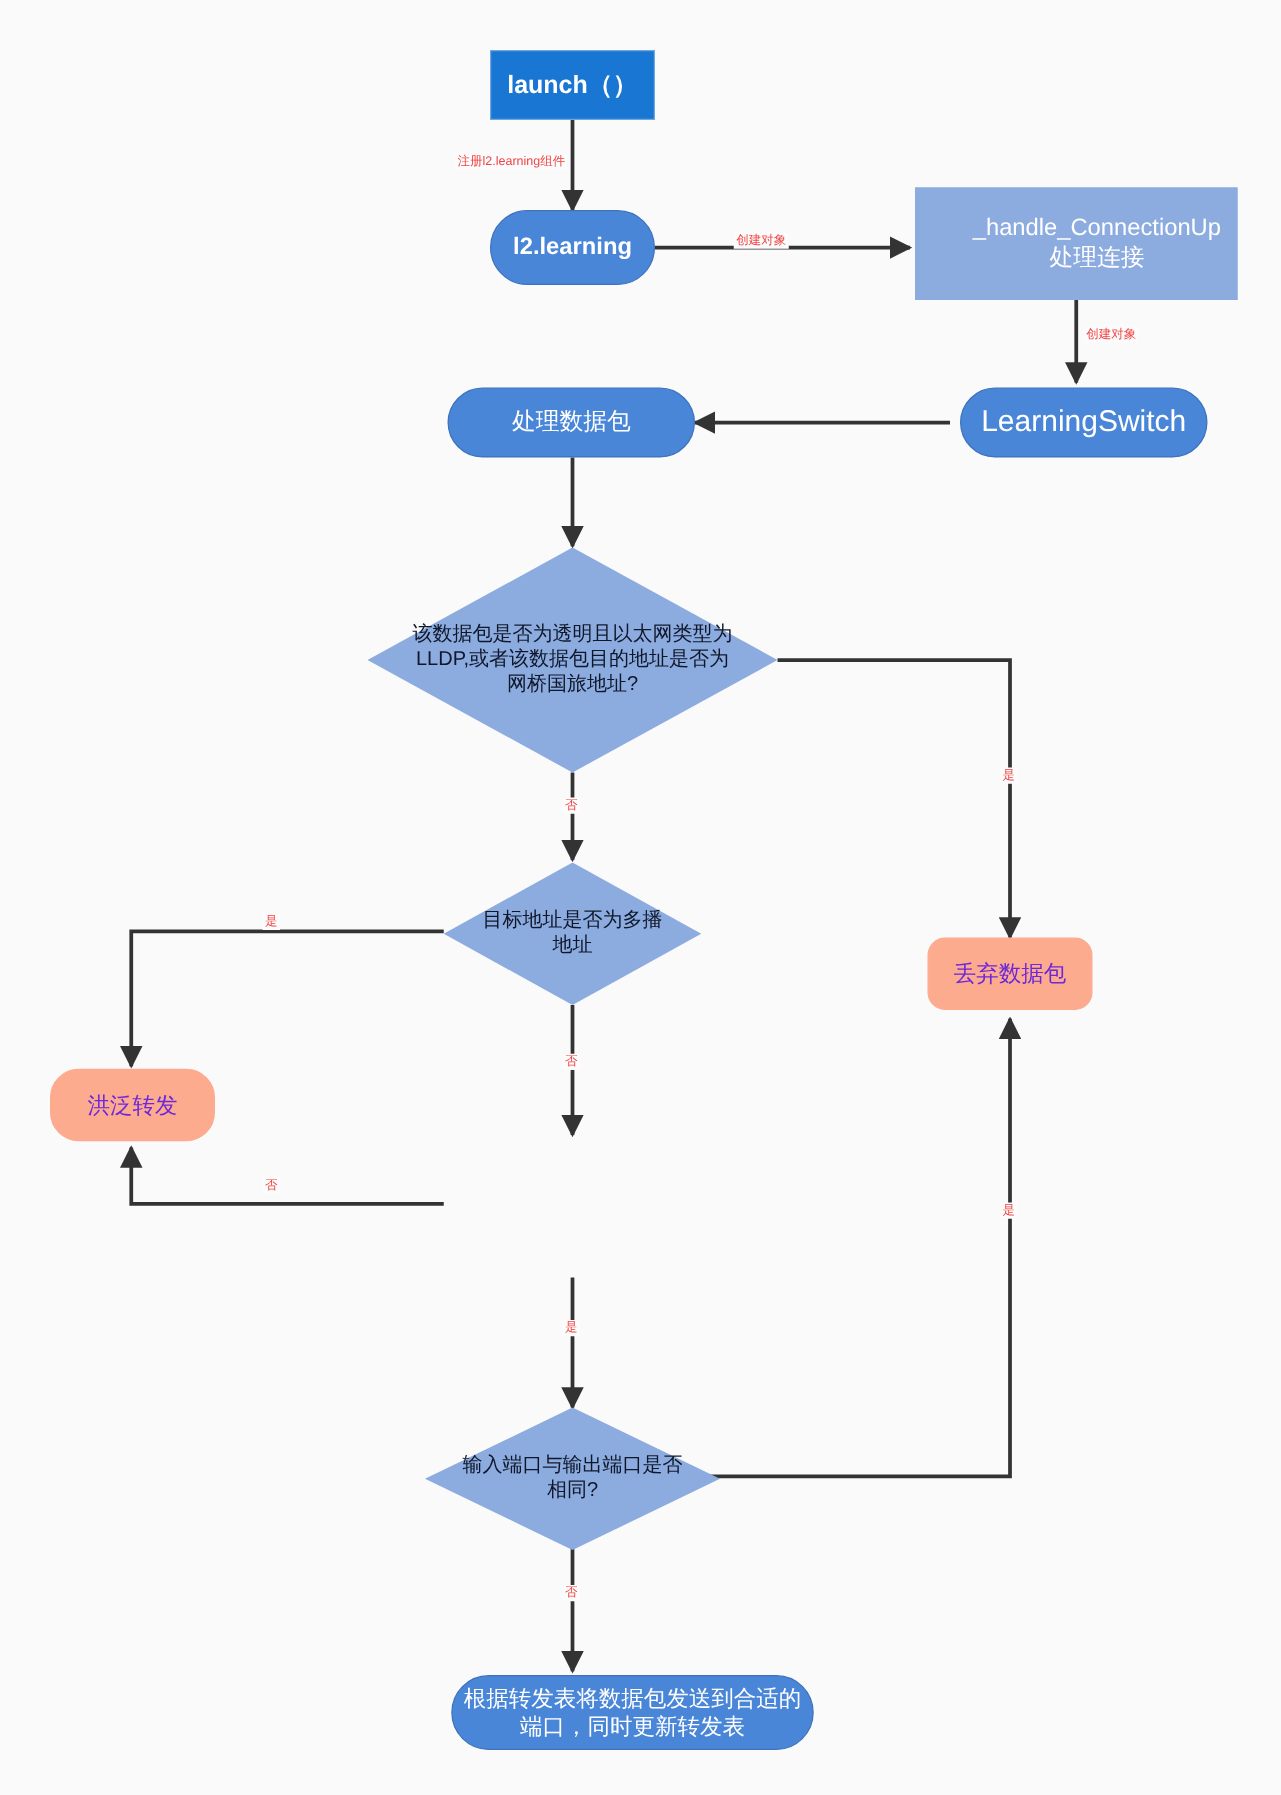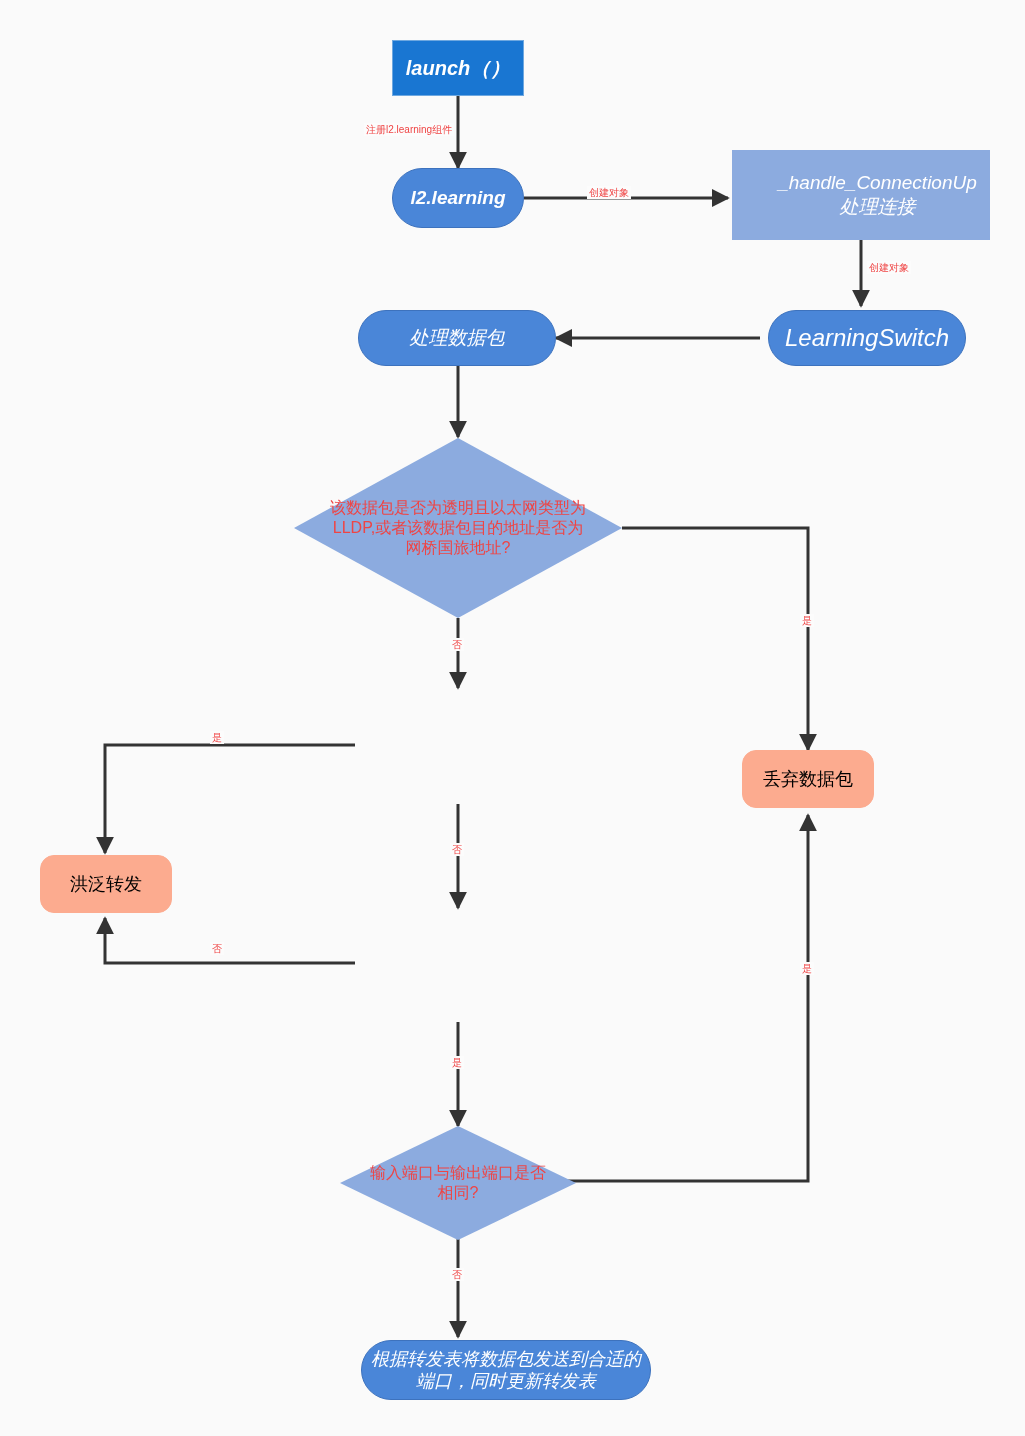--- a/index.html
+++ b/index.html
@@ -40,63 +40,62 @@
   .node .label {
     display: block;
     width: 100%;
     padding: 0 6px;
     box-sizing: border-box;
     white-space: pre-line;
   }
   
   .rect {
     border: 1px solid #7aa9e0;
-    font-style: italic;
   }
   .rect.dark {
     background: #1976d2;
     border-color: #6ea8e0;
   }
   .rect.mid {
     background: #4a86d8;
     border-color: #3d72bd;
     border-radius: 30px;
   }
   .rect.light {
     background: #8cabdf;
     border-color: #8cabdf;
     padding-left: 33px;
   }
   
   .round {
     background: #fcab8f;
     border: 1px solid #fcab8f;
     border-radius: 14px;
-    color: #000000;
+    color: #6d28d9;
     justify-content: flex-end;
   }
   
   .diamond {
     background: transparent;
     border: none;
   }
   .diamond .shape {
     position: absolute;
     left: 0;
     top: 0;
     width: 100%;
     height: 100%;
     background: #8cabdf;
     clip-path: polygon(50% 0%, 100% 50%, 50% 100%, 0% 50%);
     z-index: 1;
   }
   .diamond .label {
     position: relative;
     z-index: 2;
-    color: #ef4444;
+    color: #0f172a;
   }
   .edge-label {
     position: absolute;
     background: #fcfcfc;
     color: #ef4444;
     font-size: 10px;
     line-height: 1.1;
     padding: 1px 2px;
     white-space: nowrap;
     z-index: 4;
@@ -162,32 +161,36 @@
 
   <div class="node rect mid" style="left:358px; top:310px; width:198px; height:56px; font-size:19px;">
     <span class="label">处理数据包</span>
   </div>
 
   <div class="node diamond" style="left:294px; top:438px; width:328px; height:180px; font-size:16px;">
     <span class="shape"></span>
     <span class="label" style="padding:0 34px;">该数据包是否为透明且以太网类型为LLDP,或者该数据包目的地址是否为网桥国旅地址?</span>
   </div>
 
+  <div class="node diamond" style="left:355px; top:690px; width:206px; height:114px; font-size:16px;">
+    <span class="shape"></span>
+    <span class="label" style="padding:0 26px;">目标地址是否为多播地址</span>
+  </div>
 
 
   <div class="node diamond" style="left:340px; top:1126px; width:236px; height:114px; font-size:16px;">
     <span class="shape"></span>
     <span class="label" style="padding:0 30px;">输入端口与输出端口是否相同?</span>
   </div>
 
   <div class="node round" style="left:742px; top:750px; width:132px; height:58px; font-size:18px;">
     <span class="label">丢弃数据包</span>
   </div>
 
-  <div class="node round" style="left:40px; top:855px; width:132px; height:58px; font-size:18px;">
+  <div class="node round" style="left:40px; top:855px; width:132px; height:58px; font-size:18px;border-radius:23px;">
     <span class="label">洪泛转发</span>
   </div>
 
   <div class="node rect mid" style="left:313px; top:1340px; width:290px; height:60px; font-size:18px;margin-left:48px;">
     <span class="label">根据转发表将数据包发送到合适的端口，同时更新转发表</span>
   </div>
 
   <div class="edge-label" style="left:364px; top:123px;">注册l2.learning组件</div>
 
   <div class="edge-label" style="left:587px; top:186px;">创建对象</div>

